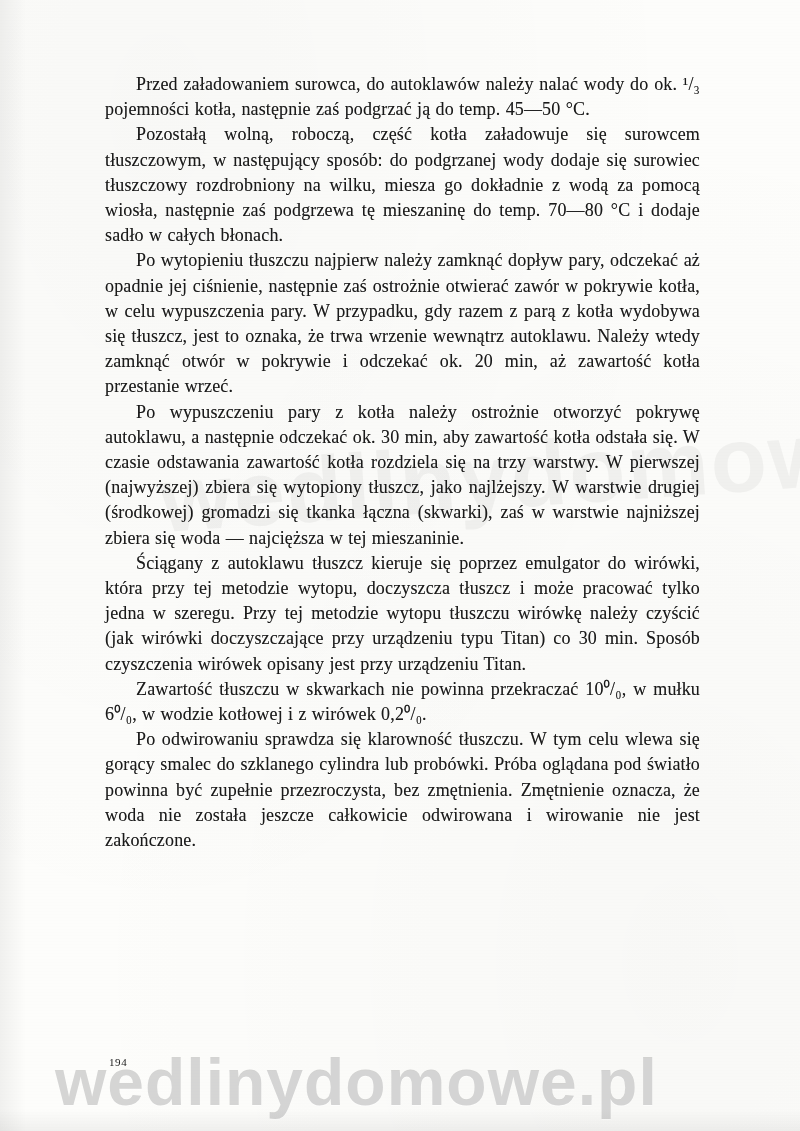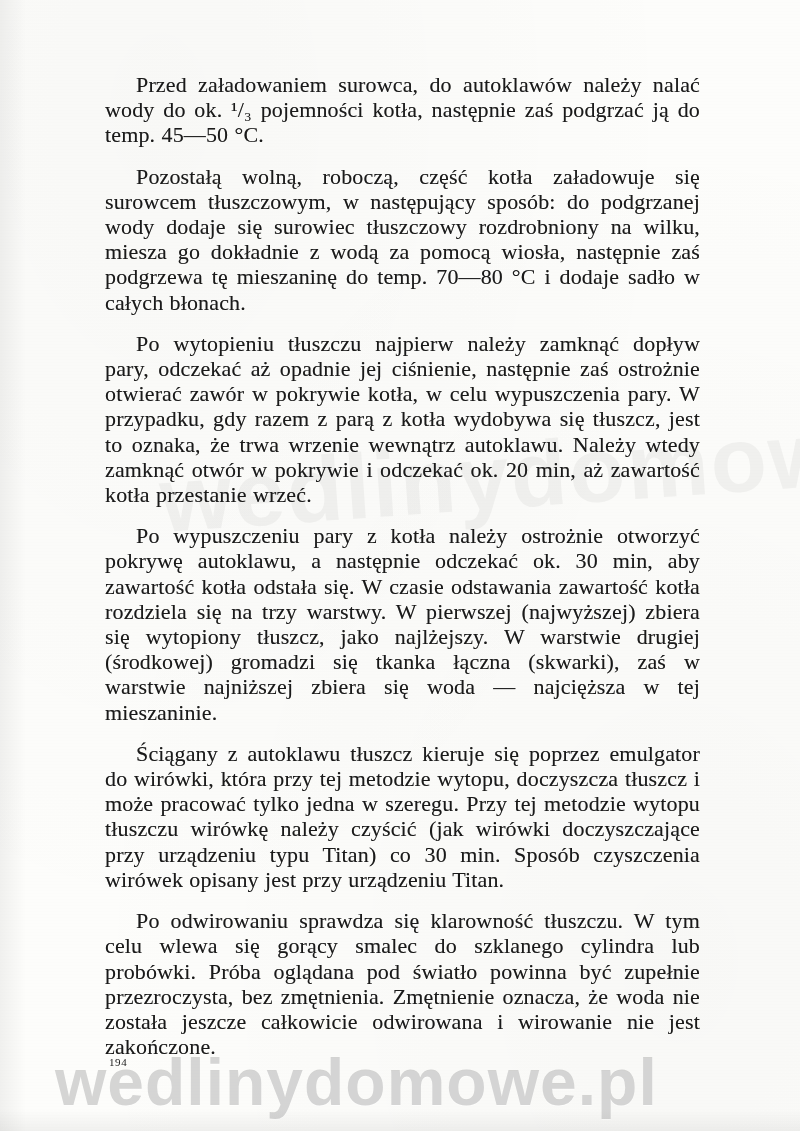--- a/index.html
+++ b/index.html
@@ -32,30 +32,30 @@
       repeating-linear-gradient(0deg, rgba(0,0,0,0.012) 0px, rgba(0,0,0,0.012) 1px, rgba(255,255,255,0) 1px, rgba(255,255,255,0) 3px);
   }
   .content {
     position: absolute;
     left: 105px;
     top: 72px;
     width: 595px;
   }
   p.para {
     margin: 0;
-    font-size: 22px;
+    font-size: 18px;
     line-height: 25.2px;
     text-align: justify;
     text-indent: 31px;
     letter-spacing: .15px;
     word-spacing: .6px;
     color: #1a1a1a;
     text-shadow: 0 0 .4px rgba(0,0,0,.35);
   }
-  p.para + p.para { margin-top: 16px; }
+  p.para + p.para { margin-top: 0px; }
   .page-number {
     position: absolute;
     left: 109px;
     top: 1056px;
     font-size: 11px;
     letter-spacing: .6px;
     color: #1b1b1b;
   }
   .watermark {
     position: absolute;
@@ -108,20 +108,21 @@
   <div class="scan-noise"></div>
 
   <div class="watermark-mid">wedlinydomowe</div>
 
   <div class="content">
     <p class="para">Przed załadowaniem surowca, do autoklawów należy nalać wody do ok. ¹/₃ pojemności kotła, następnie zaś podgrzać ją do temp. 45—50 °C.</p>
     <p class="para">Pozostałą wolną, roboczą, część kotła załadowuje się surowcem tłuszczowym, w następujący sposób: do podgrzanej wody dodaje się surowiec tłuszczowy rozdrobniony na wilku, miesza go dokładnie z wodą za pomocą wiosła, następnie zaś podgrzewa tę mieszaninę do temp. 70—80 °C i dodaje sadło w całych błonach.</p>
     <p class="para">Po wytopieniu tłuszczu najpierw należy zamknąć dopływ pary, odczekać aż opadnie jej ciśnienie, następnie zaś ostrożnie otwierać zawór w pokrywie kotła, w celu wypuszczenia pary. W przypadku, gdy razem z parą z kotła wydobywa się tłuszcz, jest to oznaka, że trwa wrzenie wewnątrz autoklawu. Należy wtedy zamknąć otwór w pokrywie i odczekać ok. 20 min, aż zawartość kotła przestanie wrzeć.</p>
     <p class="para">Po wypuszczeniu pary z kotła należy ostrożnie otworzyć pokrywę autoklawu, a następnie odczekać ok. 30 min, aby zawartość kotła odstała się. W czasie odstawania zawartość kotła rozdziela się na trzy warstwy. W pierwszej (najwyższej) zbiera się wytopiony tłuszcz, jako najlżejszy. W warstwie drugiej (środkowej) gromadzi się tkanka łączna (skwarki), zaś w warstwie najniższej zbiera się woda — najcięższa w tej mieszaninie.</p>
     <p class="para">Ściągany z autoklawu tłuszcz kieruje się poprzez emulgator do wirówki, która przy tej metodzie wytopu, doczyszcza tłuszcz i może pracować tylko jedna w szeregu. Przy tej metodzie wytopu tłuszczu wirówkę należy czyścić (jak wirówki doczyszczające przy urządzeniu typu Titan) co 30 min. Sposób czyszczenia wirówek opisany jest przy urządzeniu Titan.</p>
+    <p class="para">Zawartość tłuszczu w skwarkach nie powinna przekraczać 10⁰/₀, w mułku 6⁰/₀, w wodzie kotłowej i z wirówek 0,2⁰/₀.</p>
     <p class="para">Po odwirowaniu sprawdza się klarowność tłuszczu. W tym celu wlewa się gorący smalec do szklanego cylindra lub probówki. Próba oglądana pod światło powinna być zupełnie przezroczysta, bez zmętnienia. Zmętnienie oznacza, że woda nie została jeszcze całkowicie odwirowana i wirowanie nie jest zakończone.</p>
   </div>
 
   <div class="page-number">194</div>
   <div class="watermark">wedlinydomowe.pl</div>
 
   <div class="edge-shadow-left"></div>
   <div class="edge-shadow-bottom"></div>
 </div>
 

